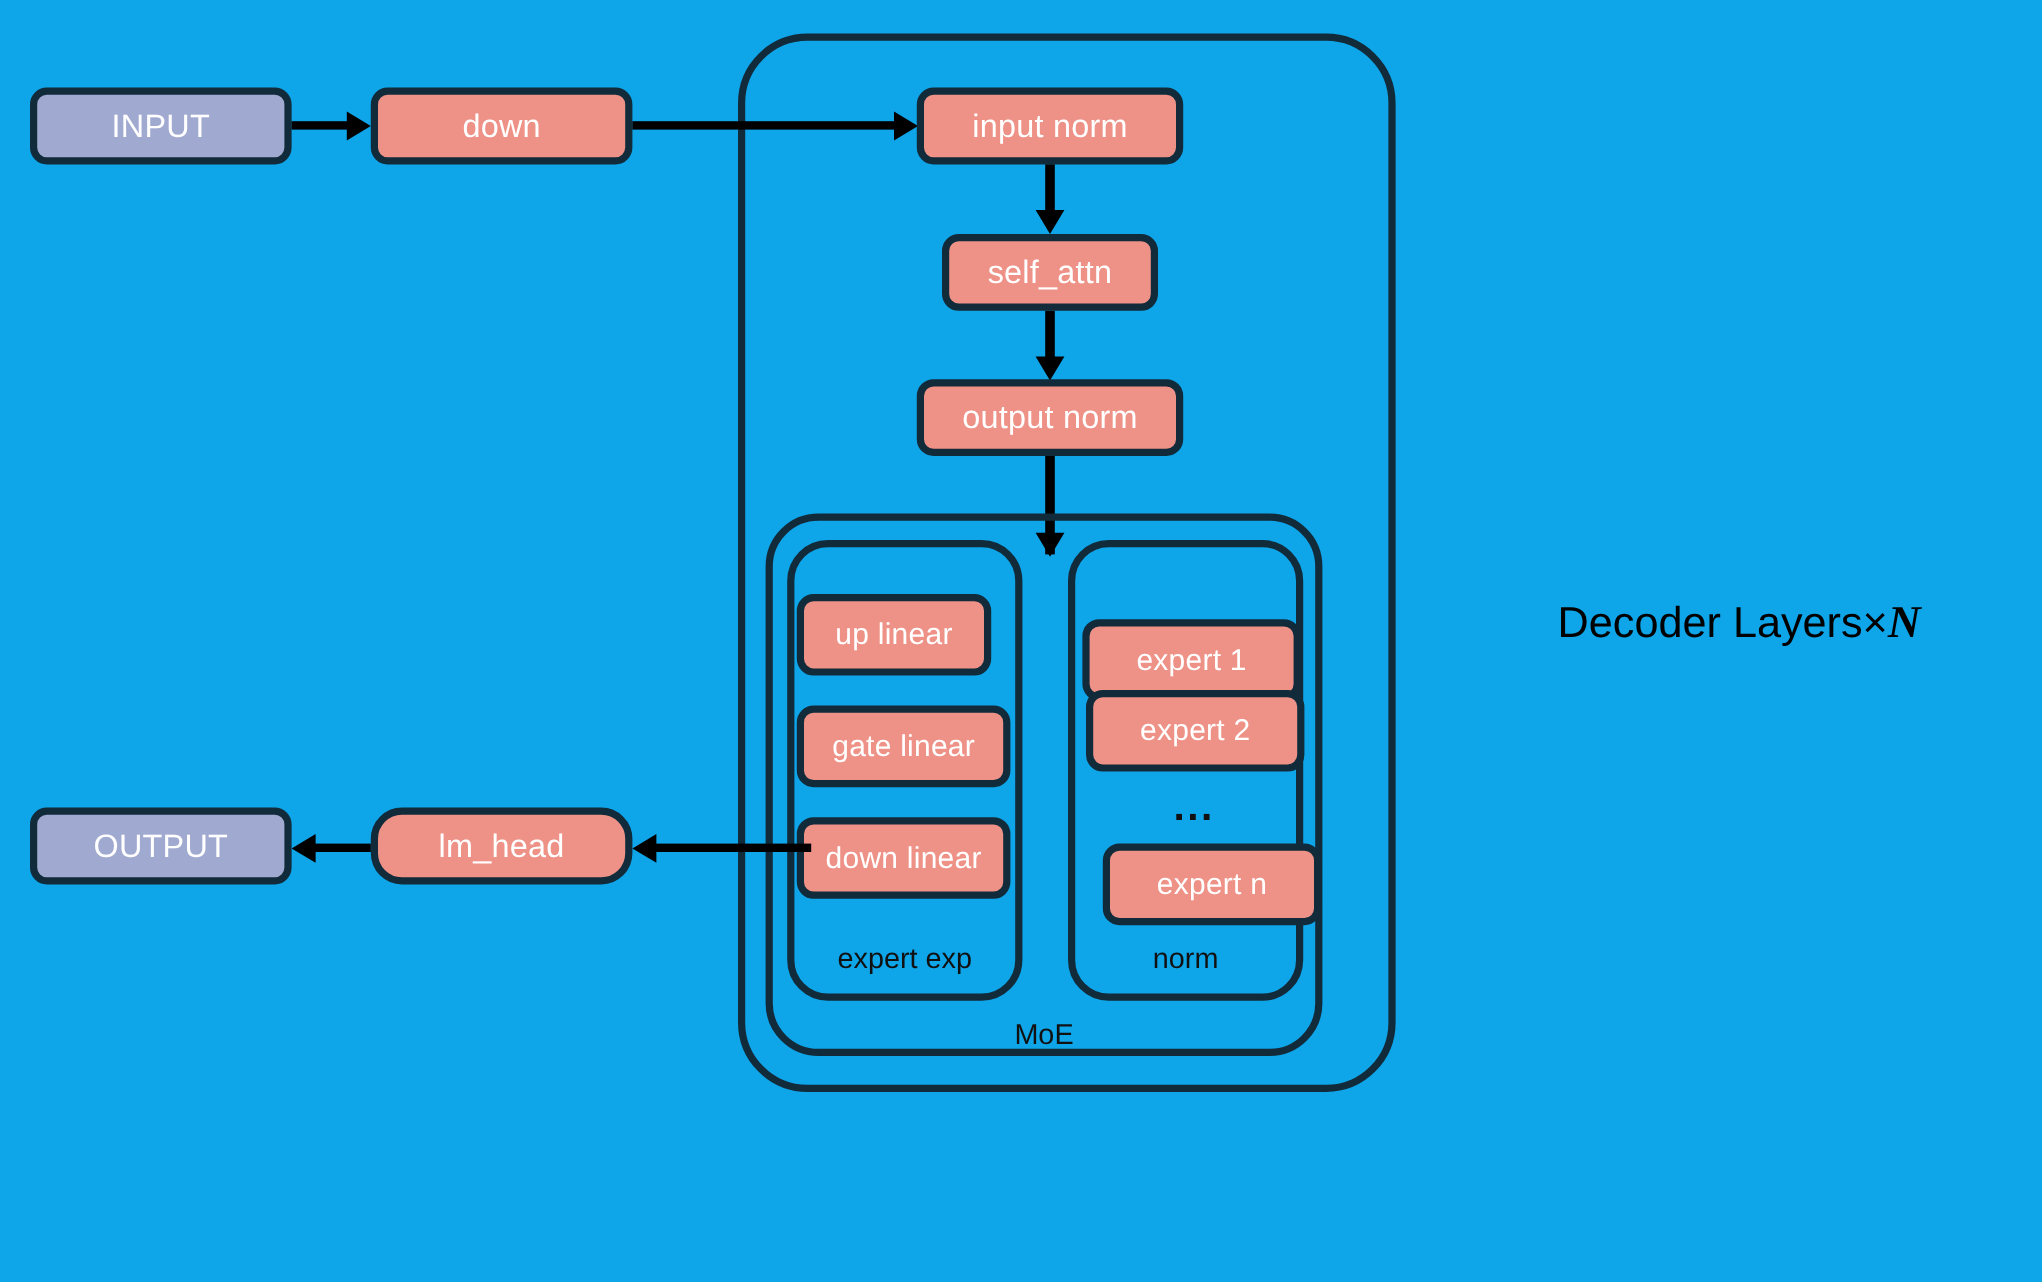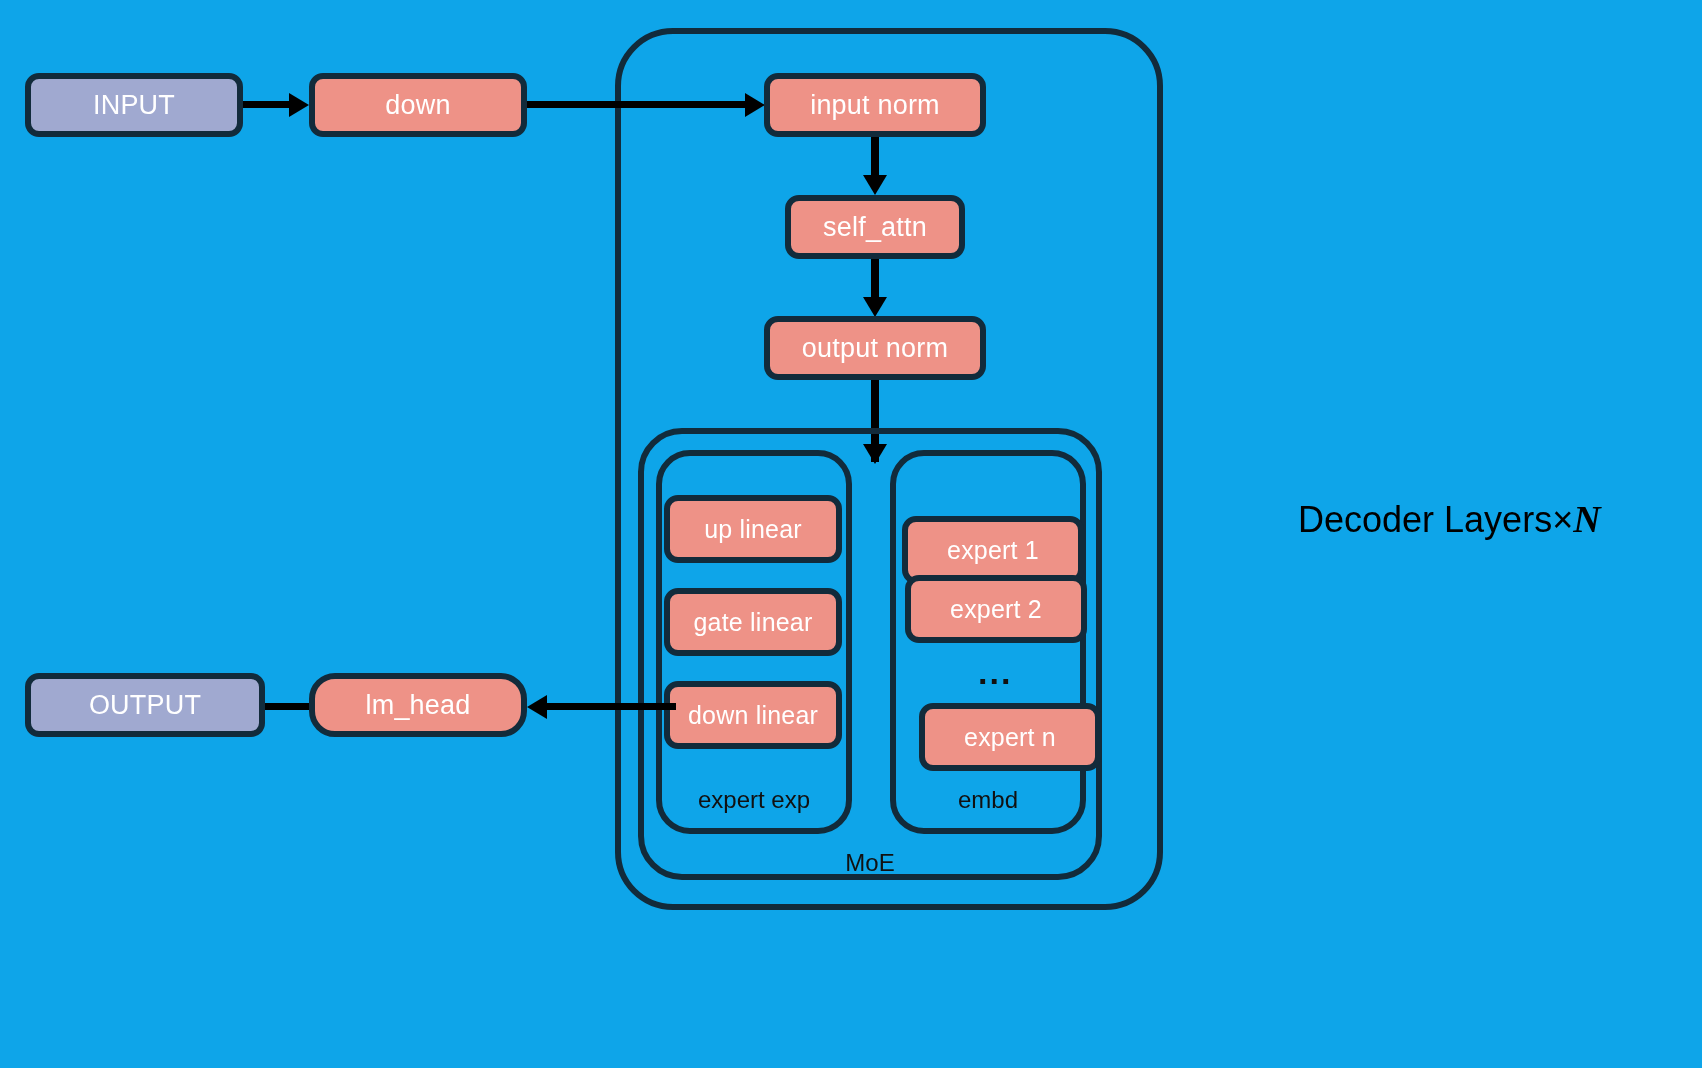--- a/index.html
+++ b/index.html
@@ -143,32 +143,32 @@
 
   <div class="line-v" style="left:871px; top:380px; width:8px; height:82px;"></div>
   <div class="arrow down" style="left:863px; top:444px;"></div>
 
   <div class="group" style="left:638px; top:428px; width:464px; height:452px; border-radius:44px;"></div>
   <div class="group-label" style="left:638px; top:851px; width:464px;">MoE</div>
 
   <div class="group" style="left:656px; top:450px; width:196px; height:384px; border-radius:34px;"></div>
   <div class="group-label" style="left:656px; top:788px; width:196px;">expert exp</div>
 
-  <div class="node salmon" style="left:664px; top:495px; width:178px; height:68px; font-size:25px;">
+  <div class="node salmon" style="left:664px; top:495px; width:162px; height:68px; font-size:25px;">
     <span>up linear</span>
   </div>
   <div class="node salmon" style="left:664px; top:588px; width:178px; height:68px; font-size:25px;">
     <span>gate linear</span>
   </div>
   <div class="node salmon" style="left:664px; top:681px; width:178px; height:68px; font-size:25px;">
     <span>down linear</span>
   </div>
 
   <div class="group" style="left:890px; top:450px; width:196px; height:384px; border-radius:34px;"></div>
-  <div class="group-label" style="left:890px; top:788px; width:196px;">embd</div>
+  <div class="group-label" style="left:890px; top:788px; width:196px;">norm</div>
 
   <div class="node salmon" style="left:902px; top:484px; width:182px; height:68px; font-size:25px;margin-top:32px;">
     <span>expert 1</span>
   </div>
   <div class="node salmon" style="left:905px; top:575px; width:182px; height:68px; font-size:25px;">
     <span>expert 2</span>
   </div>
   <div class="caption" id="ellipsis-experts" style="left:978px; top:655px;">...</div>
   <div class="node salmon" style="left:905px; top:703px; width:182px; height:68px; font-size:25px;margin-left:14px;">
     <span>expert n</span>
@@ -177,21 +177,21 @@
   <div class="line-h" style="left:545px; top:703px; width:131px;"></div>
   <div class="arrow left" style="left:527px; top:695px;"></div>
 
   <div class="node salmon" style="left:309px; top:673px; width:218px; height:64px;border-radius:26px;">
     <span>lm_head</span>
   </div>
 
   <div class="line-h" style="left:261px; top:703px; width:48px;"></div>
   <div class="arrow left" style="left:243px; top:695px;"></div>
 
-  <div class="node blue" style="left:25px; top:673px; width:240px; height:64px;">
+  <div class="node blue" style="left:25px; top:673px; width:218px; height:64px;">
     <span>OUTPUT</span>
   </div>
 
   <div class="caption" id="decoder-caption" style="left:1298px; top:500px;">
     <span>Decoder Layers</span><span>×</span><span class="var">N</span>
   </div>
 
 </div>
 
 </body></html>

